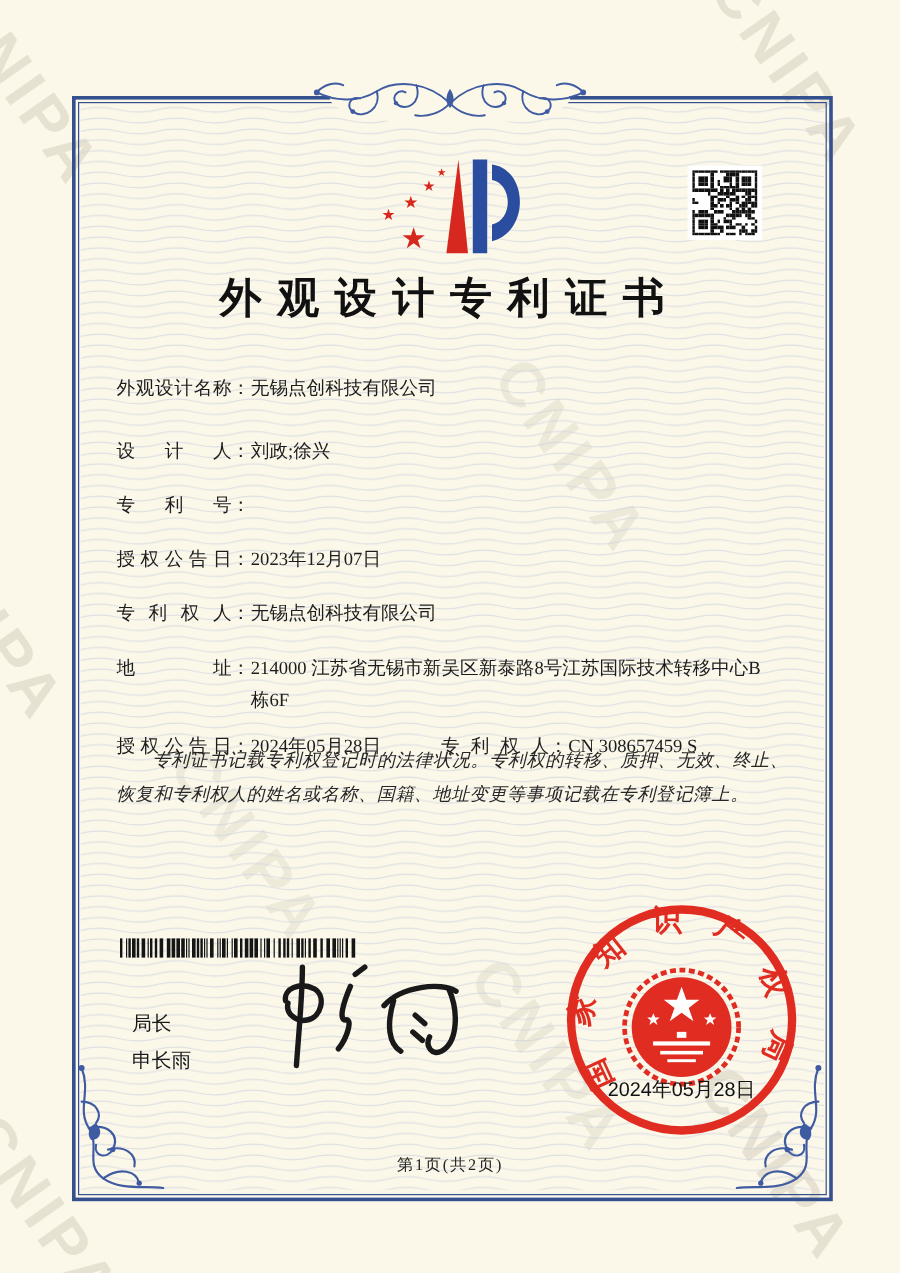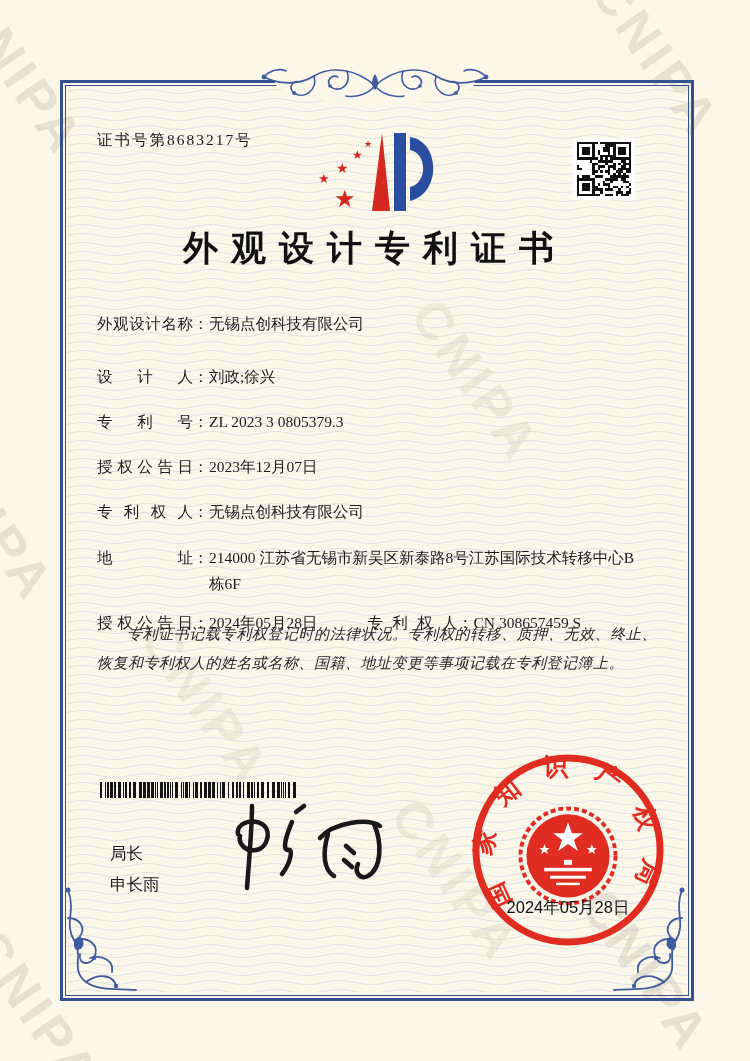--- a/index.html
+++ b/index.html
@@ -192,21 +192,20 @@
       <path d="M30 98 C 44 88, 58 92, 60 102"></path>
       <path d="M12 34 C 24 34, 30 44, 24 52"></path>
       <path d="M34 74 C 48 70, 58 78, 56 88"></path>
       <circle cx="12" cy="6" r="2.5" fill="#3f5ba1" stroke="none"></circle>
       <circle cx="38" cy="74" r="2.2" fill="#3f5ba1" stroke="none"></circle>
       <circle cx="60" cy="102" r="2.2" fill="#3f5ba1" stroke="none"></circle>
       <path d="M24 52 C 30 58, 28 66, 20 66 C 16 62, 18 54, 24 52 Z" fill="#3f5ba1" stroke="none"></path>
     </g>
   </svg>
 
-  <div class="cert-no">证书号第8683217号</div>
 
   <svg class="logo" width="128" height="86" viewBox="0 0 128 86">
     <g fill="#d6281e">
       <text x="24" y="76" font-size="24" font-family="DejaVu Sans, sans-serif">★</text>
       <text x="8" y="52" font-size="13" font-family="DejaVu Sans, sans-serif">★</text>
       <text x="26" y="42" font-size="14" font-family="DejaVu Sans, sans-serif">★</text>
       <text x="42" y="28" font-size="12" font-family="DejaVu Sans, sans-serif">★</text>
       <text x="54" y="16" font-size="9" font-family="DejaVu Sans, sans-serif">★</text>
       <path d="M72 2 L80 80 L62 80 Z"></path>
     </g>
@@ -671,21 +670,20 @@
         <span class="fvalue">无锡点创科技有限公司</span>
     </div>
     <div class="frow">
       <span class="flabel">设计人</span>
         <span class="fcolon">：</span>
         <span class="fvalue">刘政;徐兴</span>
     </div>
     <div class="frow">
       <span class="flabel">专利号</span>
         <span class="fcolon">：</span>
-        <span class="fvalue">ZL 2023 3 0805379.3</span>
     </div>
     <div class="frow">
       <span class="flabel">授权公告日</span>
         <span class="fcolon">：</span>
         <span class="fvalue">2023年12月07日</span>
     </div>
     <div class="frow">
       <span class="flabel">专利权人</span>
         <span class="fcolon">：</span>
         <span class="fvalue">无锡点创科技有限公司</span>
@@ -856,14 +854,15 @@
         <path d="M124 94 l2.5 6 6 0 -5 4 2 6 -5.5 -4 -5.5 4 2 -6 -5 -4 6 0 Z" transform="scale(0.62) translate(76,58)"></path>
         <rect x="76" y="118" width="48" height="3.5"></rect>
         <rect x="82" y="126" width="36" height="3"></rect>
         <rect x="88" y="133" width="24" height="2.5"></rect>
         <rect x="96" y="110" width="8" height="5"></rect>
       </g>
     </g>
   </svg>
   <div class="seal-date">2024年05月28日</div>
 
+  <div class="page-num">第1页(共2页)</div>
 
 </div>
 
 </body></html>

